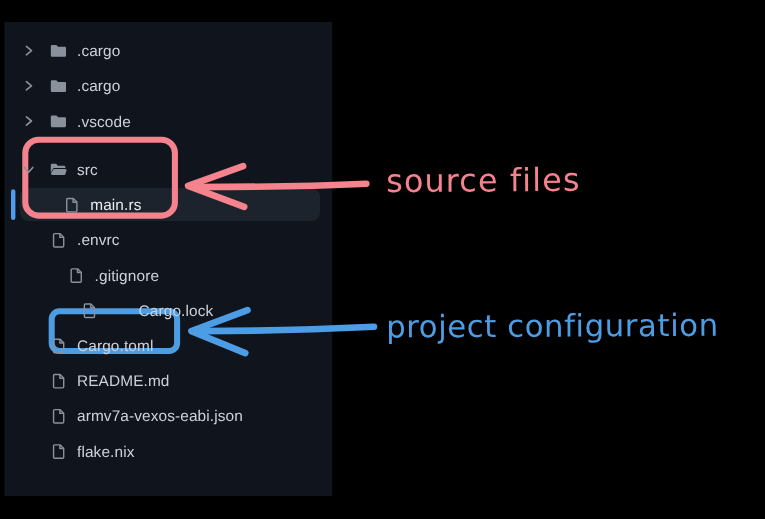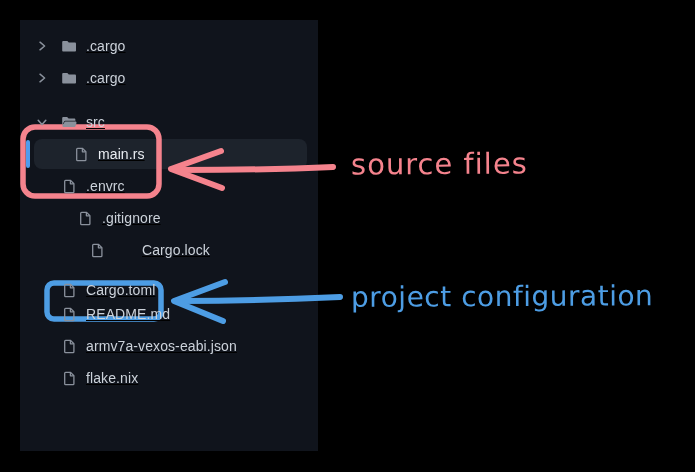--- a/index.html
+++ b/index.html
@@ -15,24 +15,23 @@
   }
   *{margin:0;padding:0;box-sizing:border-box;}
   html,body{width:695px;height:472px;overflow:hidden;}
   body{
     background:var(--background);
     font-family:"Liberation Sans","DejaVu Sans",sans-serif;
     position:relative;
   }
   .explorer-panel{
     position:absolute;
-    left:20px;top:20px;
+    left:4px;top:20px;
     width:298px;height:431px;
     background:var(--panel-bg);
-    text-decoration:underline;
   }
   .tree{
     padding-top:10px;
   }
   .row{
     position:relative;
     height:32px;
     display:flex;
     align-items:center;
     cursor:pointer;
@@ -129,20 +128,33 @@
           </svg>
         </span>
     <span class="ficon">
           <svg width="16" height="14" viewBox="0 0 16 14">
             <path d="M1.2 3.1c0-.7.5-1.2 1.2-1.2h3.4c.3 0 .6.1.8.4l1.2 1.3h6c.7 0 1.2.5 1.2 1.2v6.6c0 .7-.5 1.2-1.2 1.2H2.4c-.7 0-1.2-.5-1.2-1.2V3.1z" fill="currentColor"></path>
           </svg>
         </span>
     <span class="label">.cargo</span>
   </div>
 
+  <div class="row" style="padding-left: 16px;">
+    <span class="chev">
+          <svg width="12" height="12" viewBox="0 0 12 12" fill="none">
+            <path d="M4 2.2 L8.6 6 L4 9.8" stroke="currentColor" stroke-width="1.5" stroke-linecap="round" stroke-linejoin="round"></path>
+          </svg>
+        </span>
+    <span class="ficon">
+          <svg width="16" height="14" viewBox="0 0 16 14">
+            <path d="M1.2 3.1c0-.7.5-1.2 1.2-1.2h3.4c.3 0 .6.1.8.4l1.2 1.3h6c.7 0 1.2.5 1.2 1.2v6.6c0 .7-.5 1.2-1.2 1.2H2.4c-.7 0-1.2-.5-1.2-1.2V3.1z" fill="currentColor"></path>
+          </svg>
+        </span>
+    <span class="label">.vscode</span>
+  </div>
 
   <div class="row" style="padding-left: 16px; margin-top: 12px;">
     <span class="chev">
           <svg width="12" height="12" viewBox="0 0 12 12" fill="none">
             <path d="M2.2 4.2 L6 8.6 L9.8 4.2" stroke="currentColor" stroke-width="1.5" stroke-linecap="round" stroke-linejoin="round"></path>
           </svg>
         </span>
     <span class="ficon">
           <svg width="16" height="14" viewBox="0 0 16 14">
             <path d="M1.2 3.1c0-.7.5-1.2 1.2-1.2h3.2c.3 0 .6.1.8.4l1.2 1.3h5.6c.7 0 1.2.5 1.2 1.2v.9H4.3c-.6 0-1.1.4-1.3 1L1.2 10V3.1z" fill="currentColor"></path>
@@ -189,21 +201,21 @@
     <span class="chev"></span>
     <span class="ficon">
           <svg width="13" height="15" viewBox="0 0 13 15" fill="none">
             <path d="M2.6 1.4h5l3.3 3.3v8c0 .5-.4.9-.9.9H2.6c-.5 0-.9-.4-.9-.9V2.3c0-.5.4-.9.9-.9z" stroke="currentColor" stroke-width="1.3" stroke-linejoin="round"></path>
             <path d="M7.4 1.6v3.2h3.2" stroke="currentColor" stroke-width="1.3" stroke-linejoin="round"></path>
           </svg>
         </span>
     <span class="label">Cargo.lock</span>
   </div>
 
-  <div class="row" style="padding-left: 16px; align-items: flex-end;">
+  <div class="row" style="padding-left: 16px;">
     <span class="chev"></span>
     <span class="ficon">
           <svg width="13" height="15" viewBox="0 0 13 15" fill="none">
             <path d="M2.6 1.4h5l3.3 3.3v8c0 .5-.4.9-.9.9H2.6c-.5 0-.9-.4-.9-.9V2.3c0-.5.4-.9.9-.9z" stroke="currentColor" stroke-width="1.3" stroke-linejoin="round"></path>
             <path d="M7.4 1.6v3.2h3.2" stroke="currentColor" stroke-width="1.3" stroke-linejoin="round"></path>
           </svg>
         </span>
     <span class="label">Cargo.toml</span>
   </div>
 

